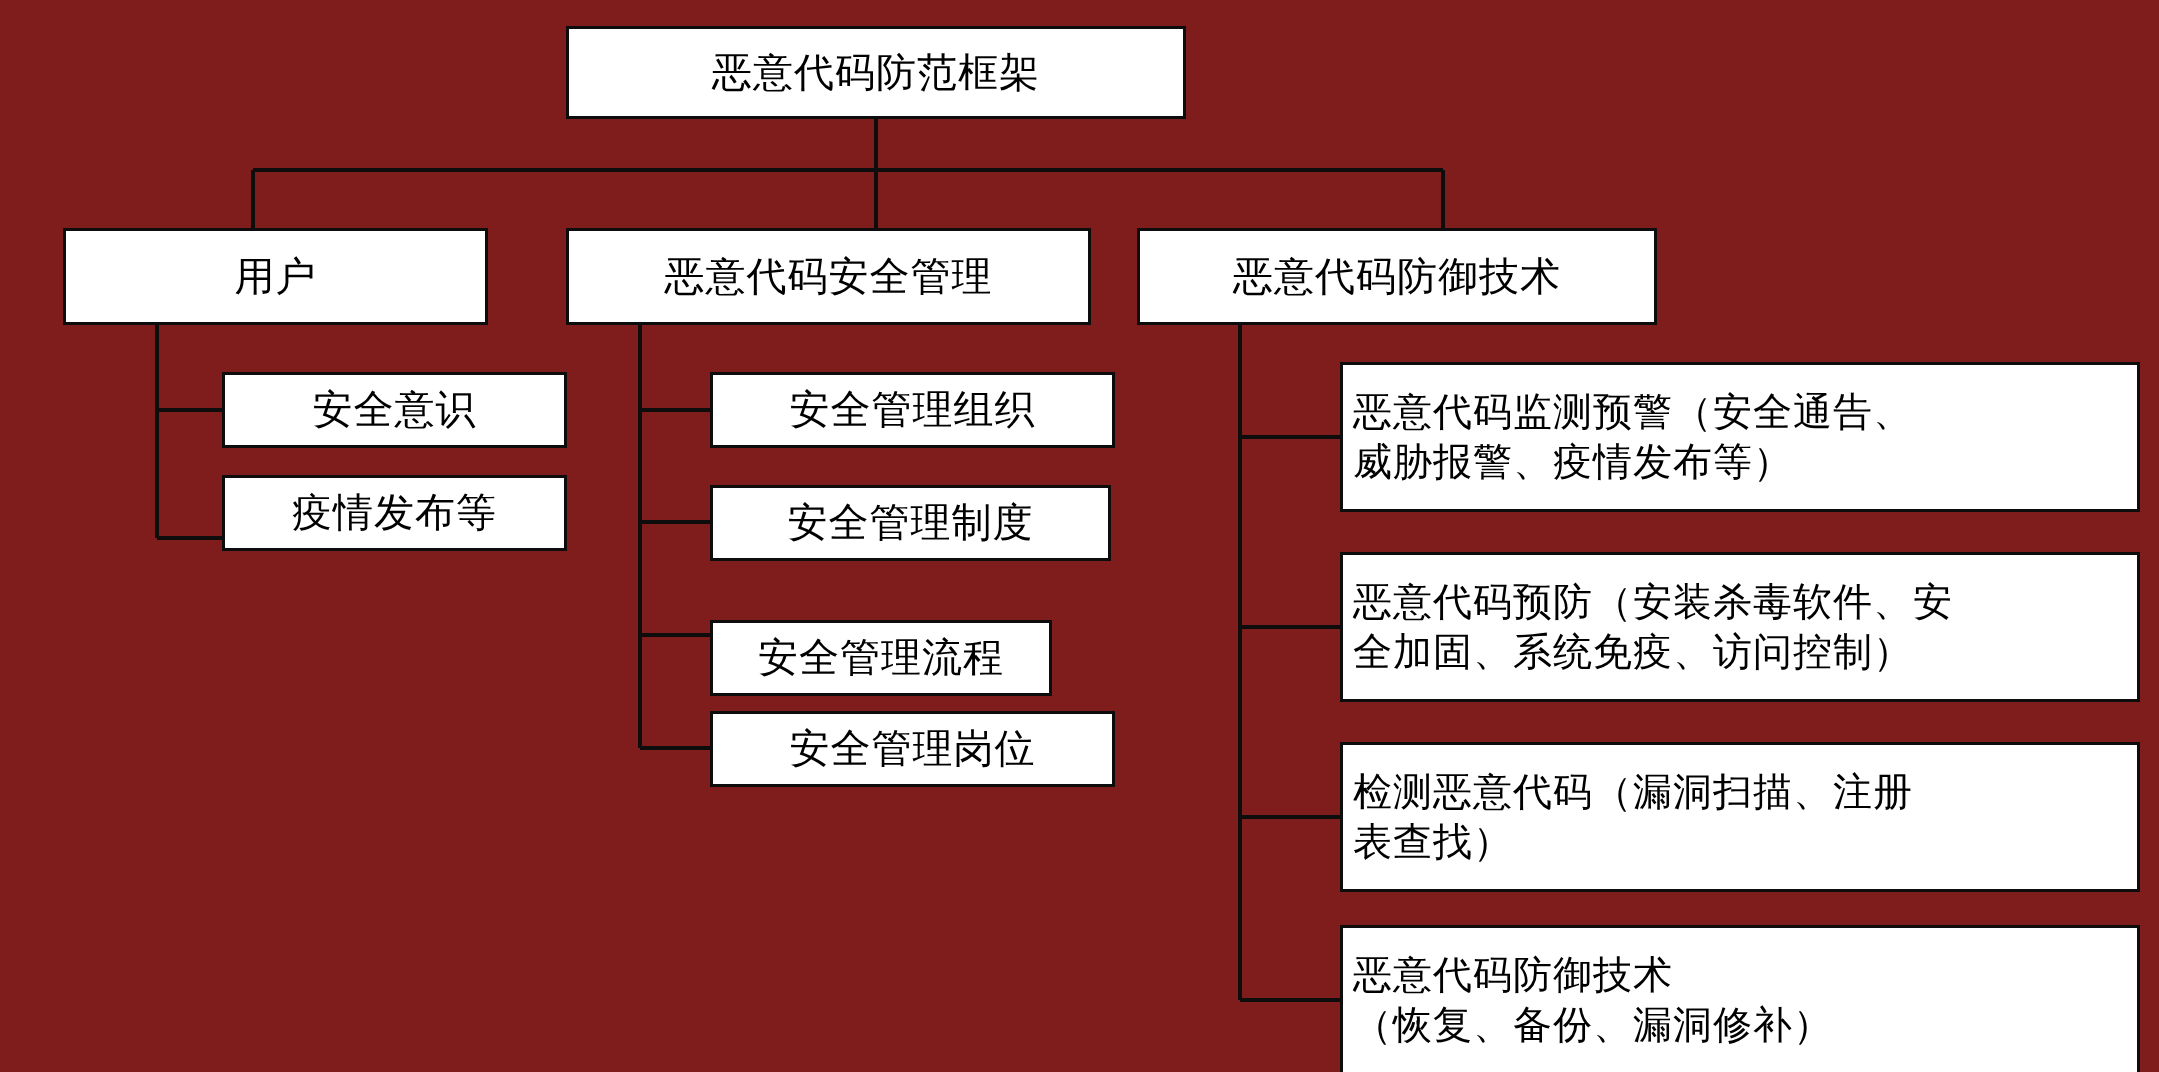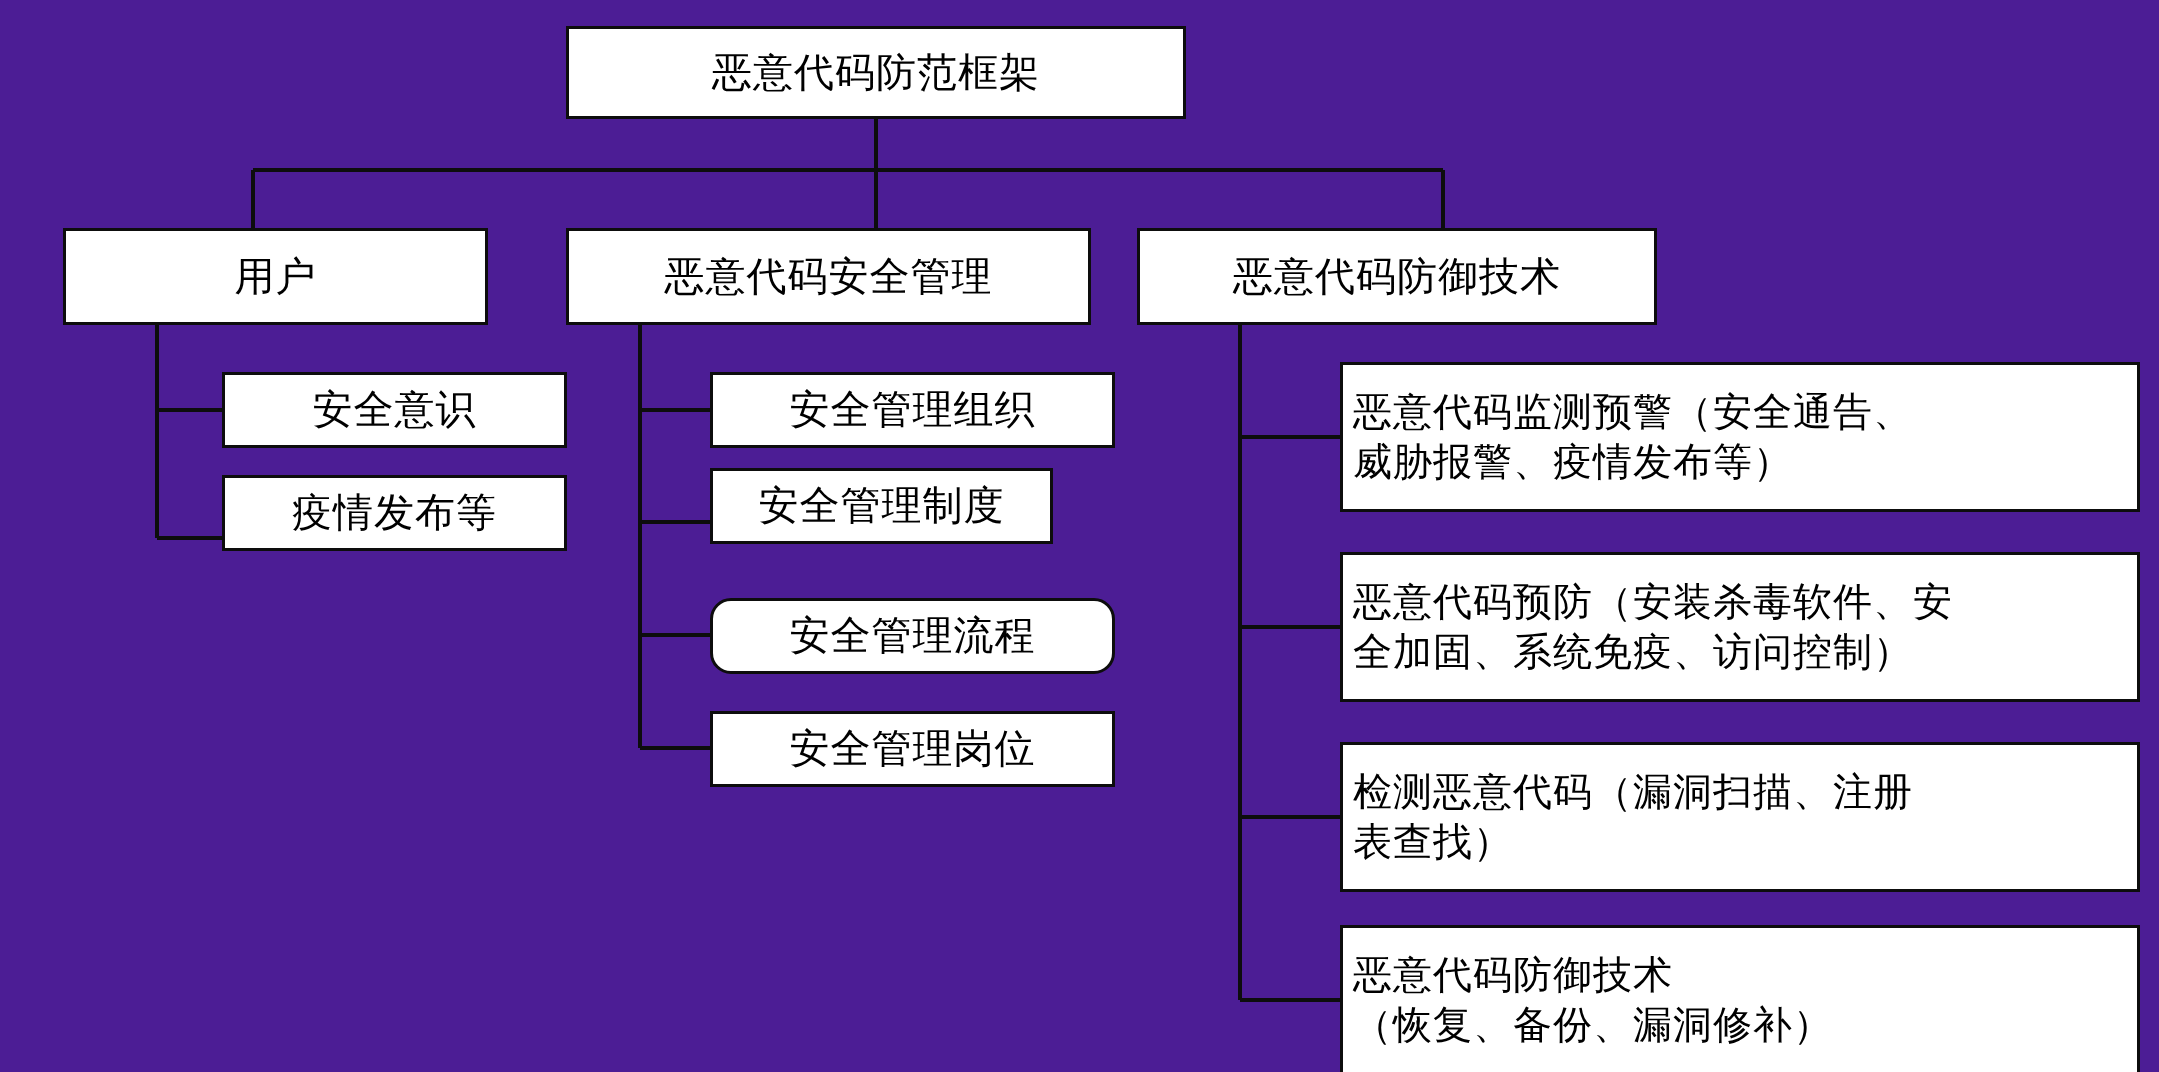--- a/index.html
+++ b/index.html
@@ -4,21 +4,21 @@
 <style>
   html,body{margin:0;padding:0;background:#ffffff;}
   body{
     font-family:"DejaVu Sans","Liberation Sans",sans-serif;
     color:#000;
   }
   #canvas{
     position:relative;
     width:2159px;
     height:1072px;
-    background:#4c1d95;
+    background:#7f1d1d;
     overflow:hidden;
   }
   svg#wires{
     position:absolute;
     left:0;top:0;
     width:2159px;
     height:1072px;
     pointer-events:none;
   }
   .node{
@@ -103,25 +103,25 @@
   </div>
 
   <div class="node lvl2" style="left:222px; top:475px; width:345px; height:76px;">
     <span class="txt">疫情发布等</span>
   </div>
 
   <div class="node lvl2" style="left:710px; top:372px; width:405px; height:76px;">
     <span class="txt">安全管理组织</span>
   </div>
 
-  <div class="node lvl2" style="left:710px; top:468px; width:343px; height:76px;">
+  <div class="node lvl2" style="left:710px; top:485px; width:401px; height:76px;">
     <span class="txt">安全管理制度</span>
   </div>
 
-  <div class="node lvl2" style="left:710px; top:598px; width:405px; height:76px;border-radius:21px;">
+  <div class="node lvl2" style="left:710px; top:620px; width:342px; height:76px;">
     <span class="txt">安全管理流程</span>
   </div>
 
   <div class="node lvl2" style="left:710px; top:711px; width:405px; height:76px;">
     <span class="txt">安全管理岗位</span>
   </div>
 
   <div class="node lvl2w left" style="left:1340px; top:362px; width:800px; height:150px;">
     <span class="txt">恶意代码监测预警（安全通告、
 威胁报警、疫情发布等）</span>

